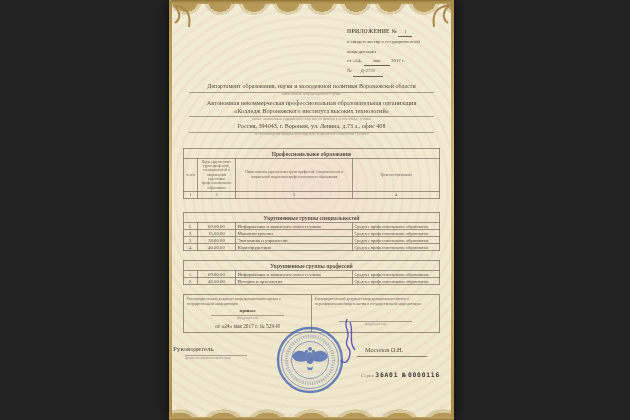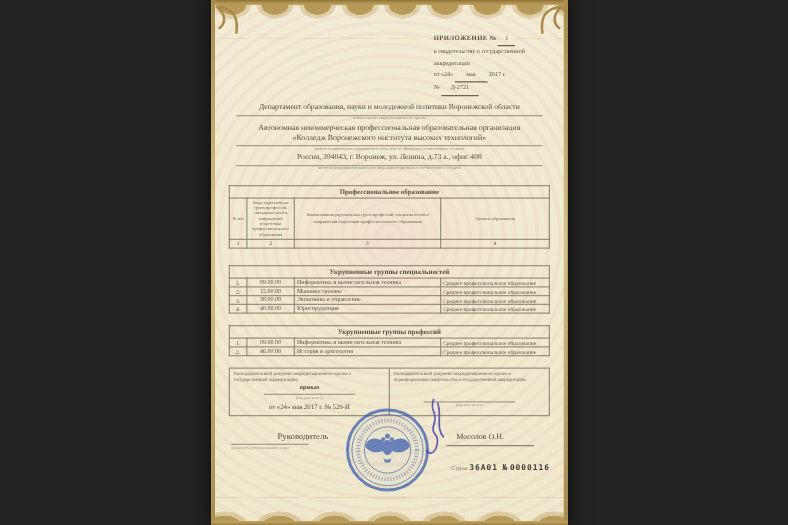--- a/index.html
+++ b/index.html
@@ -69,21 +69,21 @@
   .orders{position:absolute;left:14px;top:294px;width:255px;height:37px;
           border:0.5px solid rgba(125,117,99,0.75);display:flex;}
   .orders .cell{width:50%;padding:1.5px 3px;position:relative;font-size:3.8px;line-height:1.35;color:#6e6656;}
   .orders .cell.l{border-right:0.5px solid rgba(125,117,99,0.75);}
   .orders .doctype{text-align:center;font-weight:bold;font-size:5px;margin-top:1.5px;color:#554c3e;}
   .orders .dcap{font-size:3.1px;text-align:center;color:#97907e;border-top:0.5px solid #a79f8c;width:60%;margin:0 auto;}
   .orders .odate{font-size:5.4px;text-align:center;margin-top:3px;color:#554c3e;}
   .orders .cell.r .dcap{margin-top:14px;}
 
   
-  .sig-pos{position:absolute;left:20px;top:345px;font-size:7px;color:#554c3e;padding-left:33px;}
+  .sig-pos{position:absolute;left:4px;top:345px;font-size:7px;color:#554c3e;}
   .sig-pos-cap{position:absolute;left:16px;top:355px;font-size:3px;color:#97907e;
                border-top:0.5px solid #a79f8c;width:62px;}
   .sig-name{position:absolute;left:196px;top:346px;font-size:6.4px;color:#554c3e;}
   .sig-name-line{position:absolute;left:188px;top:356px;width:70px;border-top:0.5px solid #8d8573;}
   .serial{position:absolute;left:192px;top:371px;font-size:5px;color:#8a8373;white-space:nowrap;}
   .serial b{font-family:"DejaVu Sans Mono",monospace;font-weight:bold;font-size:6.3px;
             color:#3c3a34;letter-spacing:0.8px;}
   .seal{position:absolute;left:106px;top:325px;width:70px;height:70px;opacity:0.88;}
   .autograph{position:absolute;left:148px;top:316px;width:46px;height:52px;}
 </style>

